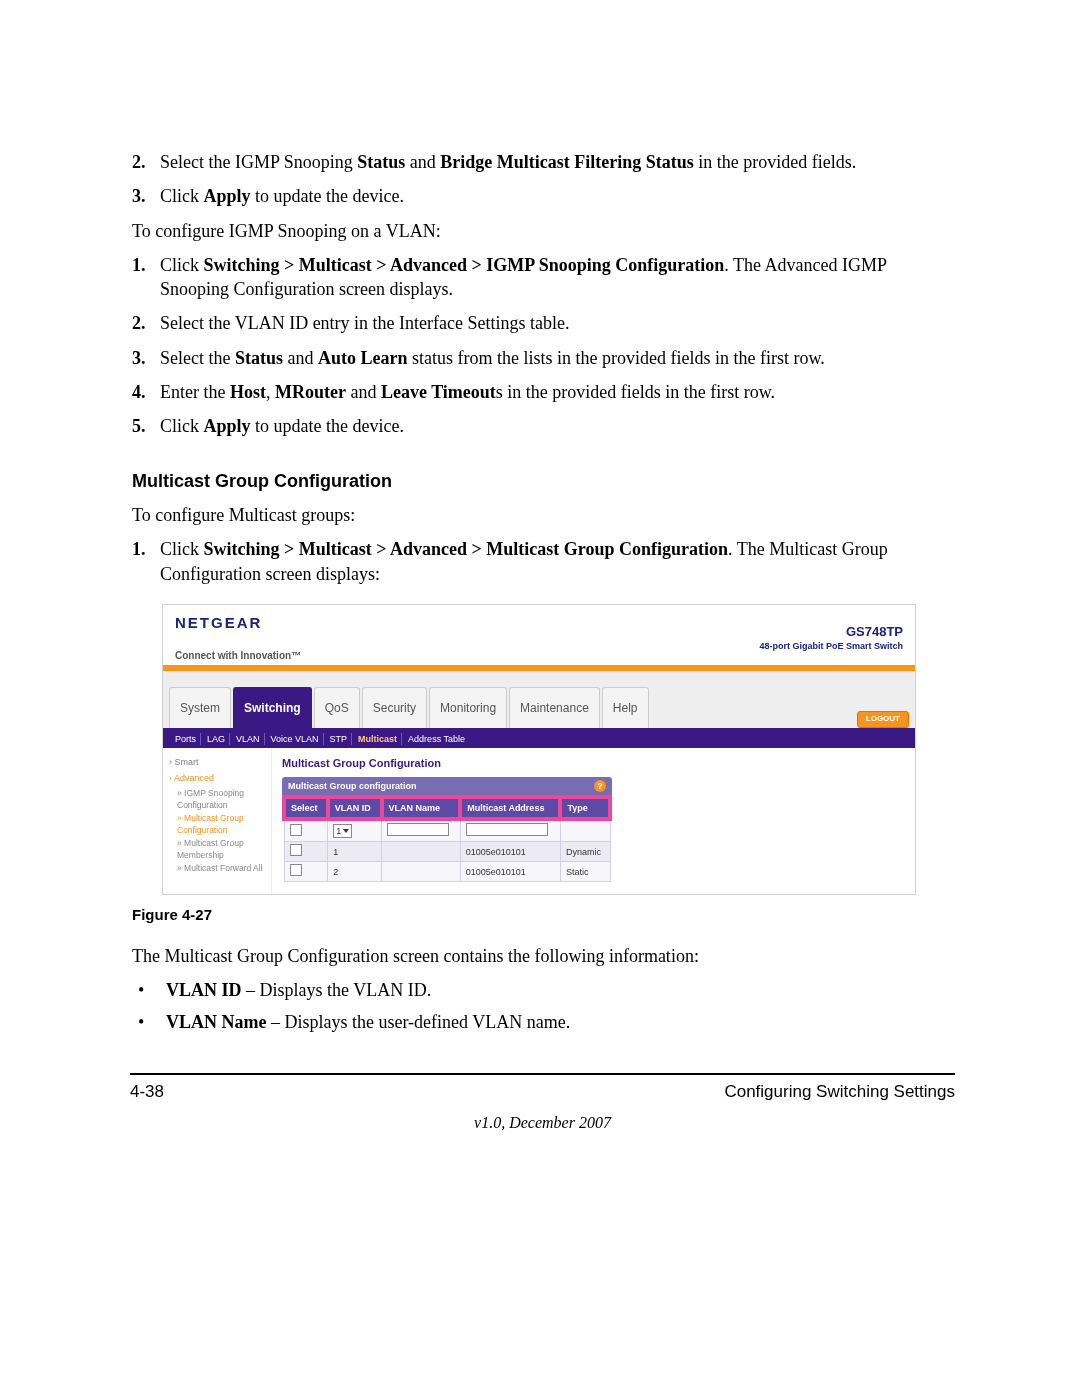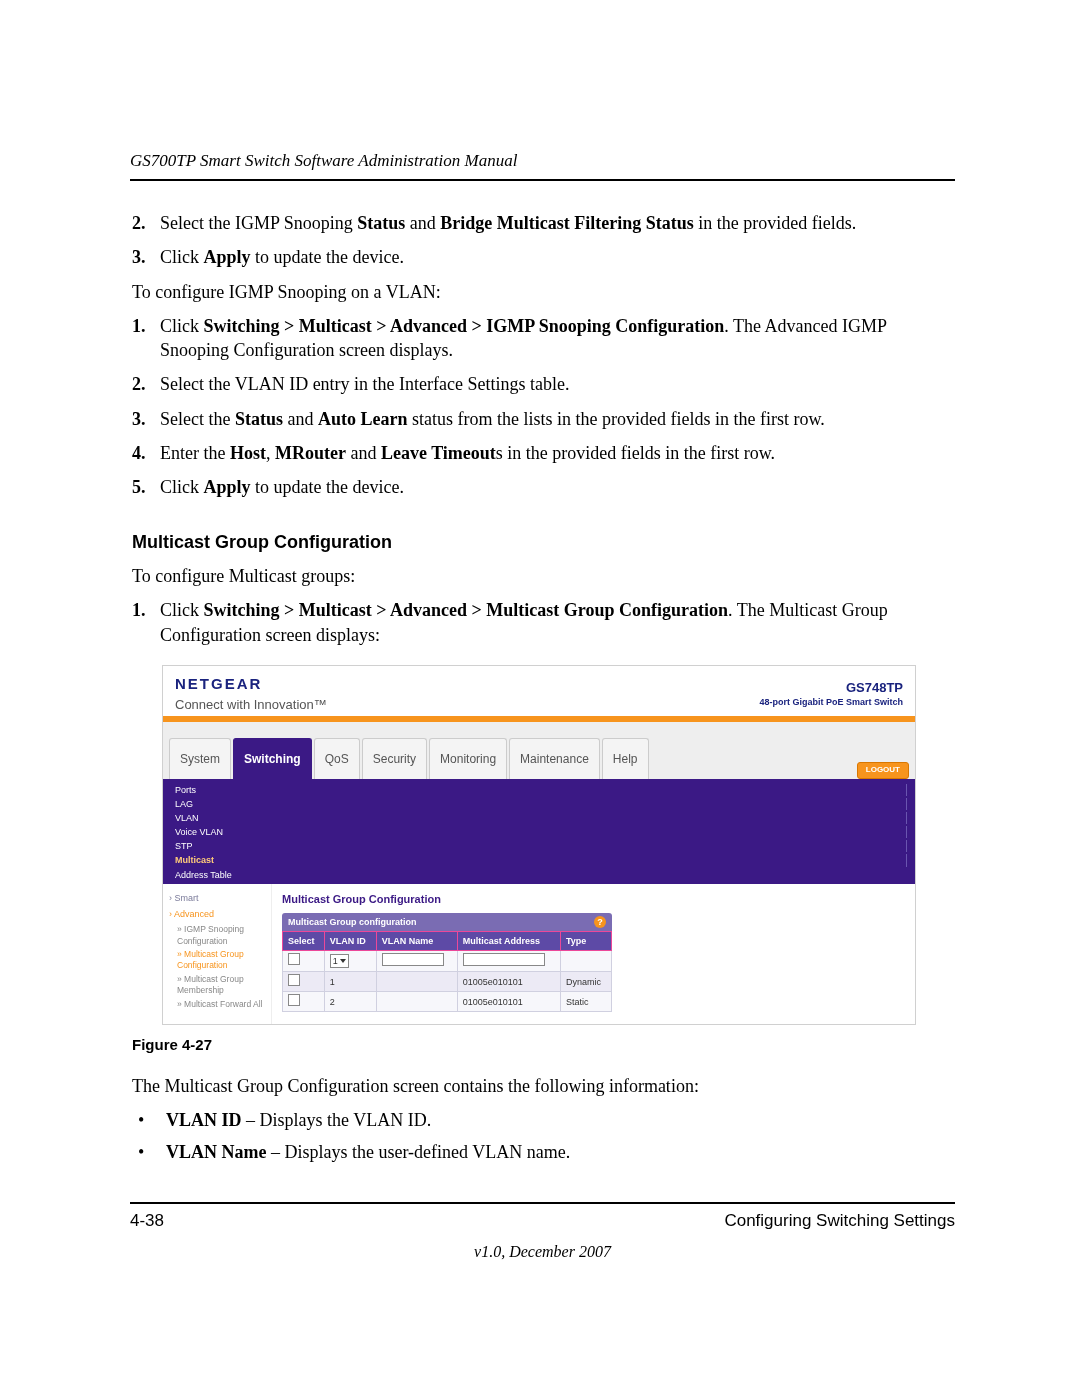--- a/index.html
+++ b/index.html
@@ -98,23 +98,24 @@
     flex-direction: column;
     align-items: flex-start;
   }
   .brand-word {
     font-weight: bold;
     letter-spacing: 2px;
     font-size: 15px;
     color: #1a237e;
   }
   .brand-tag {
-    font-size: 13px;
+    font-size: 10px;
     color: #555;
-    margin-top: 2px;
+    margin-top: 16px;
+    font-weight: bold;
   }
   .prod {
     text-align: right;
   }
   .prod-model {
     font-weight: bold;
     color: #1a237e;
     font-size: 13px;
   }
   .prod-desc {
@@ -161,21 +162,20 @@
     border: 1px solid #d97700;
     margin-top: 29px;
   }
   .subnav {
     background: #3b1985;
     color: #fff;
     font-size: 9px;
     padding: 3px 8px;
     display: flex;
     gap: 2px;
-    flex-direction: column;
   }
   .subnav span {
     padding: 0 4px;
     border-right: 1px solid #6a55b0;
   }
   .subnav span:last-child { border-right: none; }
   .subnav .hi { color: #ffcb7a; font-weight: bold; }
   .ss-body {
     display: flex;
     background: #fff;
@@ -243,21 +243,21 @@
     border-collapse: collapse;
     width: 100%;
     font-size: 9px;
   }
   table.cfg th {
     background: #5d4aa6;
     color: #fff;
     font-weight: bold;
     text-align: left;
     padding: 3px 5px;
-    border: 1px solid #ec4899;
+    border: 4px solid #ec4899;
   }
   table.cfg td {
     background: #eceaf5;
     padding: 2px 5px;
     border: 1px solid #d0d0e0;
     vertical-align: middle;
   }
   table.cfg tr:nth-child(even) td {
     background: #f7f7fb;
   }
@@ -306,21 +306,20 @@
     font-family: "Times New Roman", Times, serif;
     font-size: 16px;
     margin-top: 8px;
   }
 </style>
 </head>
 <body>
 
 <div class="page">
 
-  <div class="runhead">GS700TP Smart Switch Software Administration Manual</div>
 
   <div class="content">
 
     <div class="step">
       <div class="step-num">2.</div>
       <div class="step-body">
         <span>Select the IGMP Snooping </span><span class="b">Status</span><span> and </span><span class="b">Bridge Multicast Filtering Status</span><span> in the provided fields.</span>
       </div>
     </div>
 

